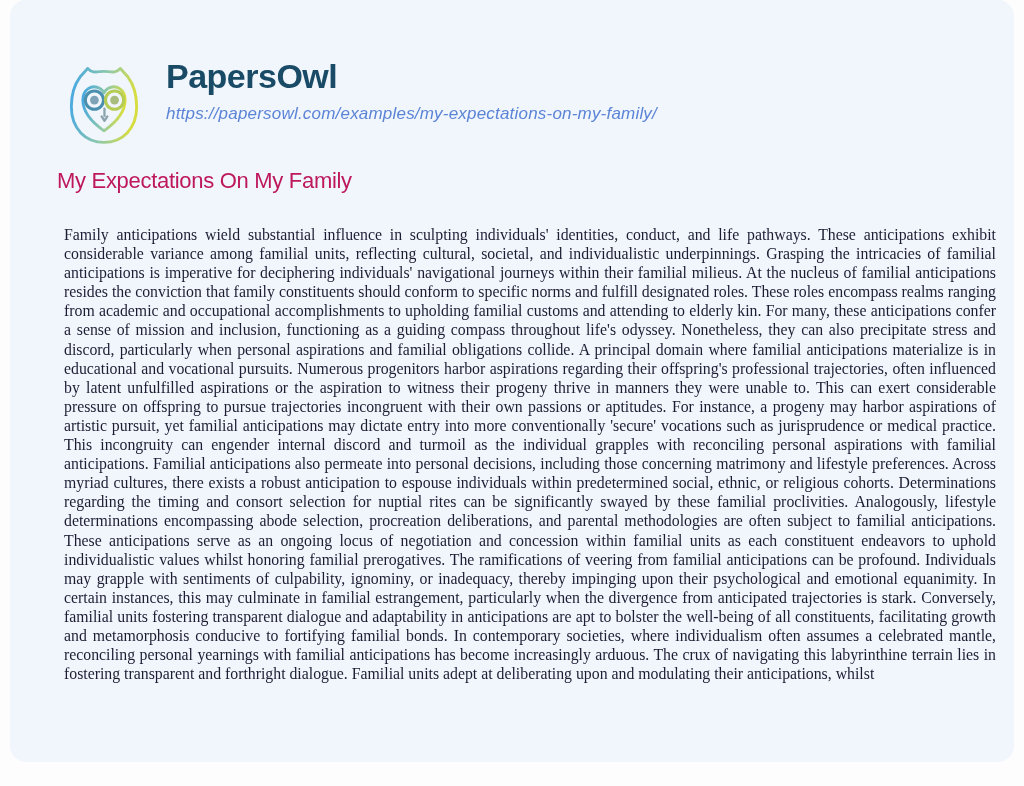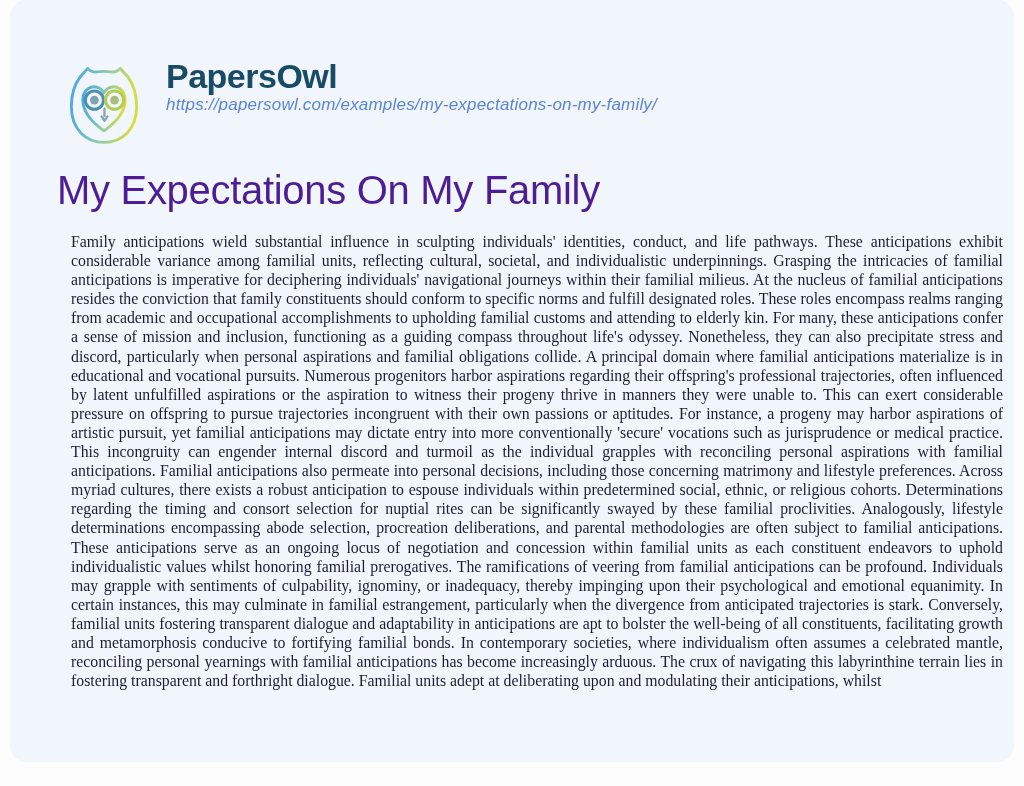--- a/index.html
+++ b/index.html
@@ -37,42 +37,43 @@
     padding-top: 4px;
   }
   .brand-name {
     font-size: 34px;
     font-weight: 700;
     color: #1a4b66;
     letter-spacing: -0.5px;
     line-height: 1.1;
   }
   .page-url {
+    margin-top: 9px;
     font-size: 17px;
     font-style: italic;
     color: #5b84d6;
     letter-spacing: 0.2px;
   }
   .essay-title {
     position: absolute;
     left: 47px;
     top: 168px;
     margin: 0;
-    font-size: 40px;
+    font-size: 22px;
     font-weight: 400;
-    color: #4c1d95;
+    color: #be185d;
     letter-spacing: -0.3px;
     font-family: "Liberation Sans", sans-serif;
   }
   .essay-body {
     position: absolute;
     left: 47px;
     top: 218px;
     width: 932px;
-    margin: 14px;
+    margin: 7px;
     font-family: "Liberation Serif", serif;
     font-size: 15.8px;
     line-height: 19.1px;
     text-align: justify;
     color: #1c1d33;
   }
 </style>
 </head>
 <body>
 

